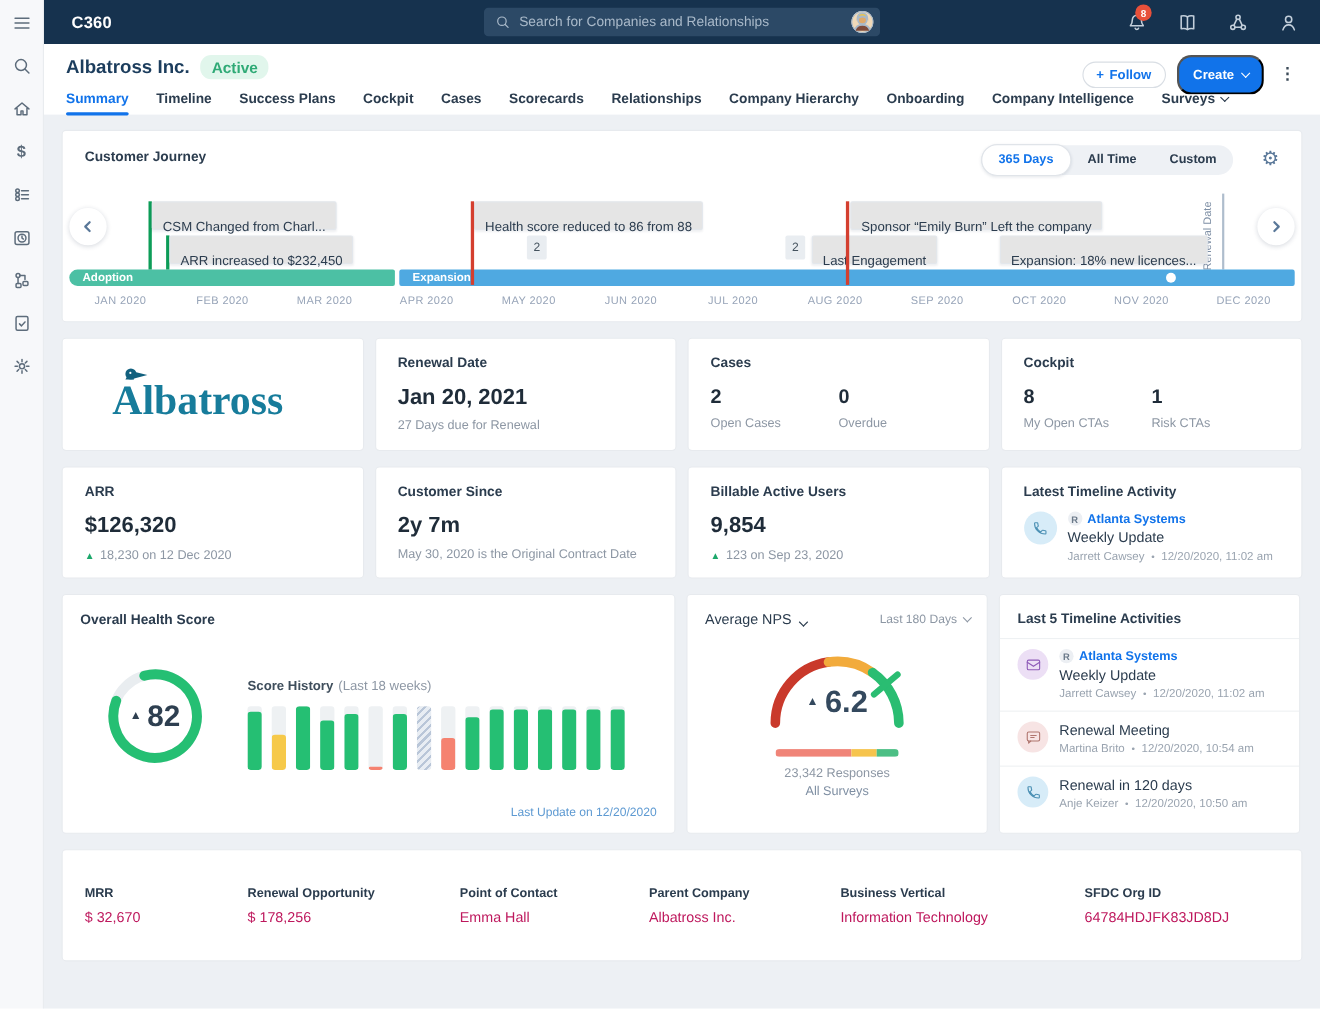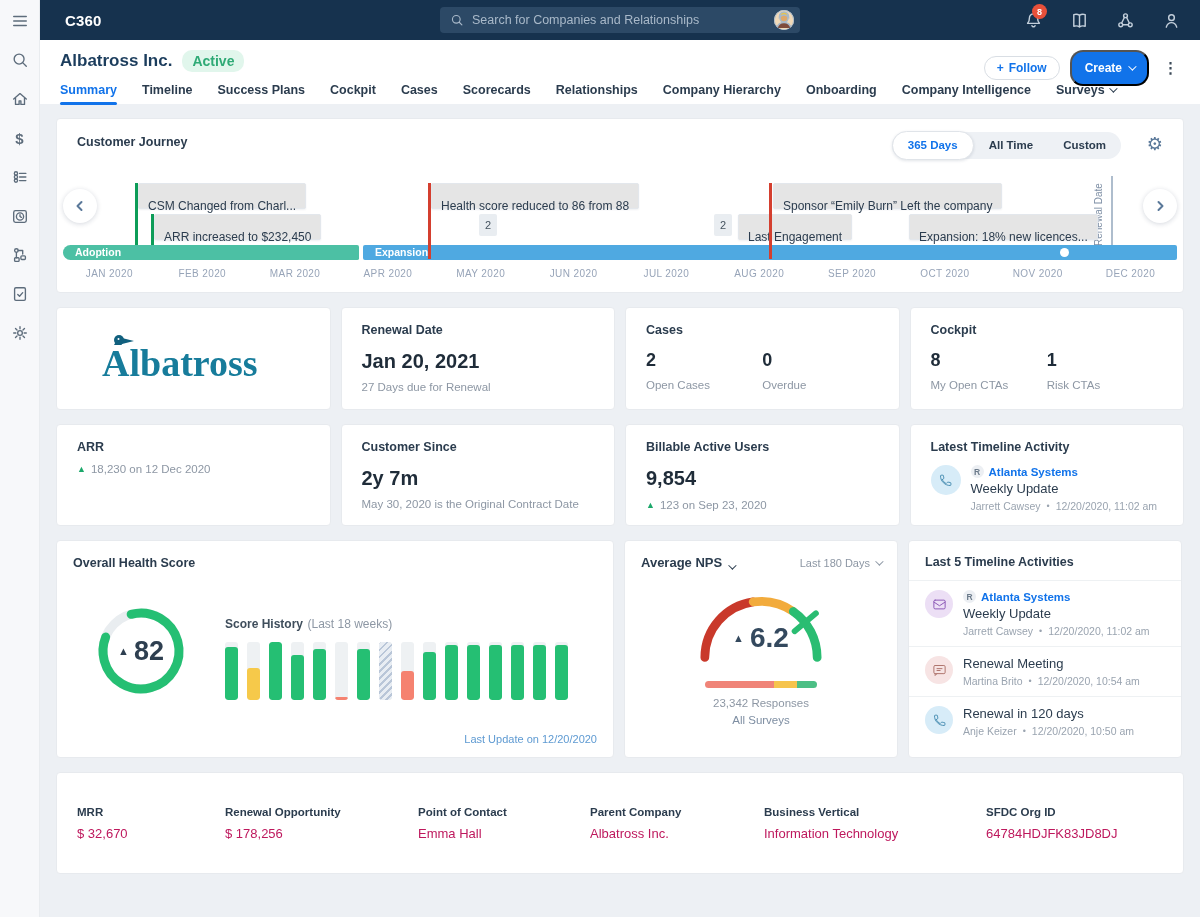--- a/index.html
+++ b/index.html
@@ -136,21 +136,21 @@
   .bars{display:flex;gap:9px;margin-top:10px;height:58px;align-items:flex-end;}
   .bar-track{width:13px;height:100%;background:#eef1f3;border-radius:3px;position:relative;overflow:hidden;}
   .bar-fill{position:absolute;bottom:0;left:0;right:0;border-radius:3px;}
   .bar-fill.green{background:#25bf73;}
   .bar-fill.yellow{background:#f6c94a;}
   .bar-fill.red{background:#f58270;}
   .bar-fill.hatched{background:repeating-linear-gradient(135deg,#b9c6d8 0 2px,#e8edf3 2px 5px);}
   .last-update{position:absolute;right:16px;bottom:12px;font-size:11px;color:#5e9ad2;}
 
   .nps-head{display:flex;justify-content:space-between;align-items:center;}
-  .nps-title{display:flex;align-items:flex-end;gap:6px;font-size:13px;font-weight:bold;color:#2b3c4e;cursor:pointer;}
+  .nps-title{display:flex;align-items:flex-end;gap:6px;font-size:13px;font-weight:normal;color:#2b3c4e;cursor:pointer;}
   .nps-range{display:flex;align-items:center;gap:5px;font-size:11px;color:#8d97a4;cursor:pointer;}
   .gauge-wrap{position:relative;width:160px;height:92px;margin:10px auto 0;}
   .gauge-val{position:absolute;left:0;right:0;top:42px;display:flex;justify-content:center;
     align-items:center;gap:6px;}
   .gauge-val .tri{color:#34495e;font-size:11px;}
   .gauge-val .num{font-size:28px;font-weight:bold;color:#34495e;}
   .dist-bar{width:112px;height:7px;border-radius:4px;overflow:hidden;display:flex;margin:9px auto 0;}
   .nps-resp{text-align:center;font-size:11.5px;color:#8d97a4;margin-top:9px;}
   .nps-scope{text-align:center;font-size:11.5px;color:#7e8ea2;margin-top:5px;}
 
@@ -406,20 +406,21 @@
             <div class="v">1</div>
             <div class="l">Risk CTAs</div>
           </div>
       </div>
     </section>
   </div>
 
   <div class="row row2">
     <section class="card">
       <div class="card-title">ARR</div>
+      <div class="stat-value">$126,320</div>
       <div class="delta">
           <span class="tri-up">▲</span>
           <span>18,230 on 12 Dec 2020</span>
         </div>
     </section>
     <section class="card">
       <div class="card-title">Customer Since</div>
       <div class="stat-value">2y 7m</div>
       <div class="stat-sub">May 30, 2020 is the Original Contract Date</div>
     </section>

